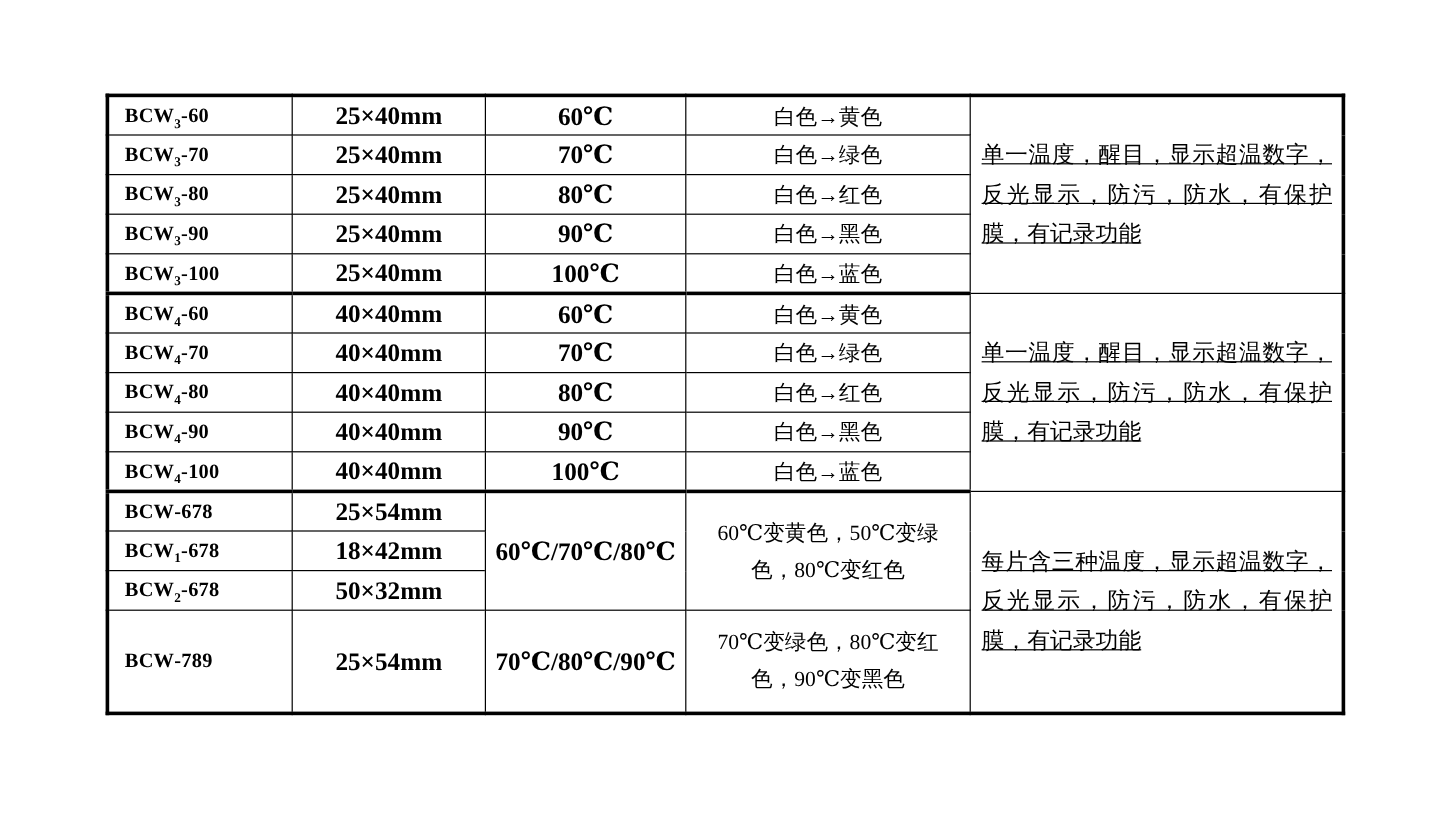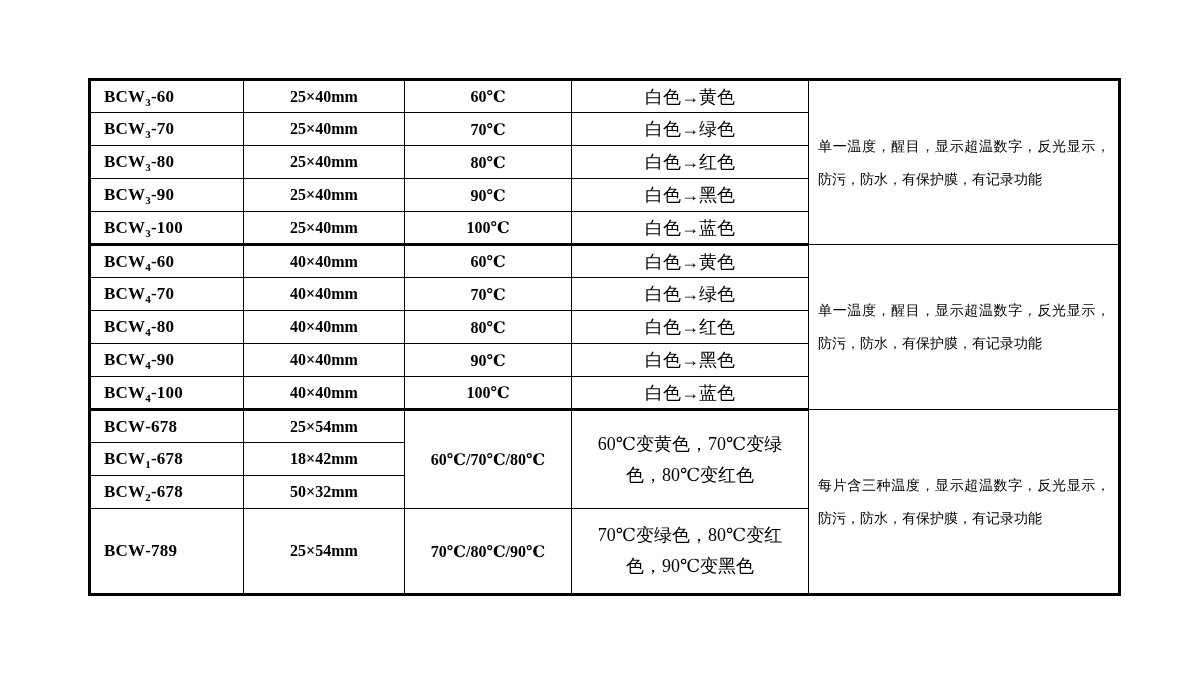--- a/index.html
+++ b/index.html
@@ -33,38 +33,39 @@
   td.c-model {
     font-weight: bold;
     font-size: 17px;
     text-align: left;
     padding-left: 13px;
     letter-spacing: 0.2px;
   }
   td.c-model sub { font-size: 11px; line-height: 0; }
   td.c-size, td.c-temp {
     font-weight: bold;
-    font-size: 16px;
+    font-size: 21px;
     text-align: center;
   }
   td.c-color {
     font-size: 18px;
     text-align: center;
   }
   td.c-color-multi {
     font-size: 18px;
     text-align: center;
     line-height: 31px;
     padding: 0 14px;
   }
   td.c-desc {
-    font-size: 14px;
+    font-size: 19px;
     line-height: 33px;
     text-align: justify;
     padding: 2px 8px 2px 9px;
+    text-decoration: underline;
   }
   .page-number {
     position: absolute;
     top: 606px; left: 0;
     width: 1030px;
     margin-left: 88px;
     text-align: center;
     font-size: 17px;
   }
 </style>
@@ -144,21 +145,21 @@
       <td class="c-model"><span>BCW</span><sub>4</sub><span>-100</span></td>
       <td class="c-size">40×40mm</td>
       <td class="c-temp">100℃</td>
       <td class="c-color">白色→蓝色</td>
     </tr>
 
     <tr class="row">
       <td class="c-model"><span>BCW</span><sub></sub><span>-678</span></td>
       <td class="c-size">25×54mm</td>
       <td class="c-temp" rowspan="3">60℃/70℃/80℃</td>
-      <td class="c-color-multi" rowspan="3">60℃变黄色，70℃变绿色，80℃变红色</td>
+      <td class="c-color-multi" rowspan="3">60℃变黄色，50℃变绿色，80℃变红色</td>
       <td class="c-desc" rowspan="4">每片含三种温度，显示超温数字，反光显示，防污，防水，有保护膜，有记录功能</td>
     </tr>
     <tr class="row">
       <td class="c-model"><span>BCW</span><sub>1</sub><span>-678</span></td>
       <td class="c-size">18×42mm</td>
     </tr>
     <tr class="row">
       <td class="c-model"><span>BCW</span><sub>2</sub><span>-678</span></td>
       <td class="c-size">50×32mm</td>
     </tr>

